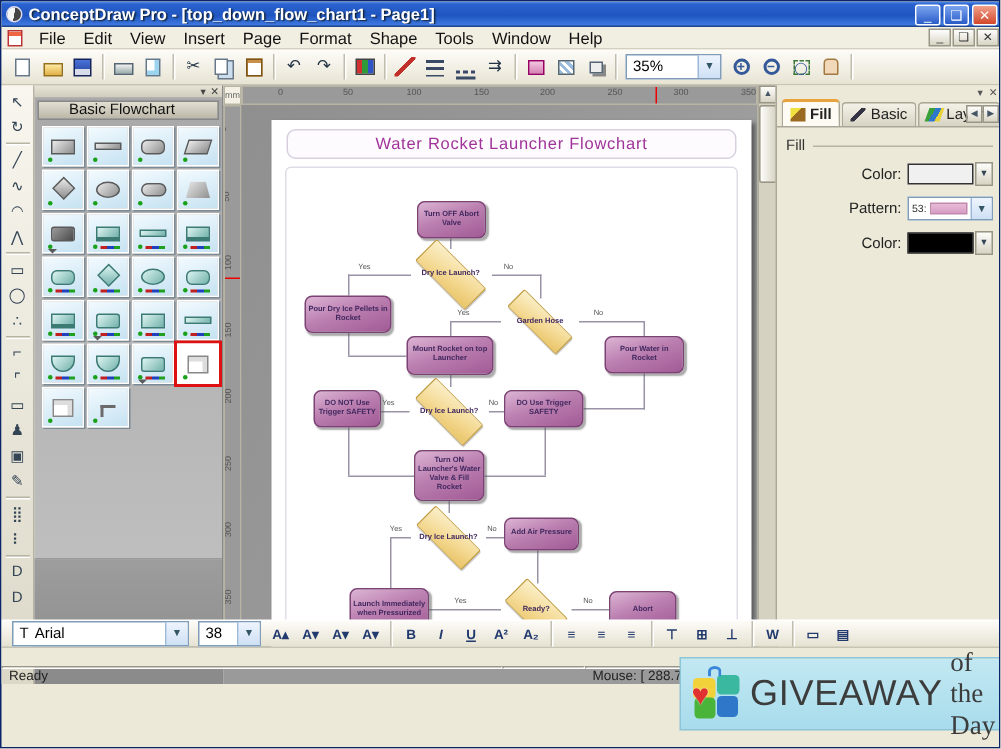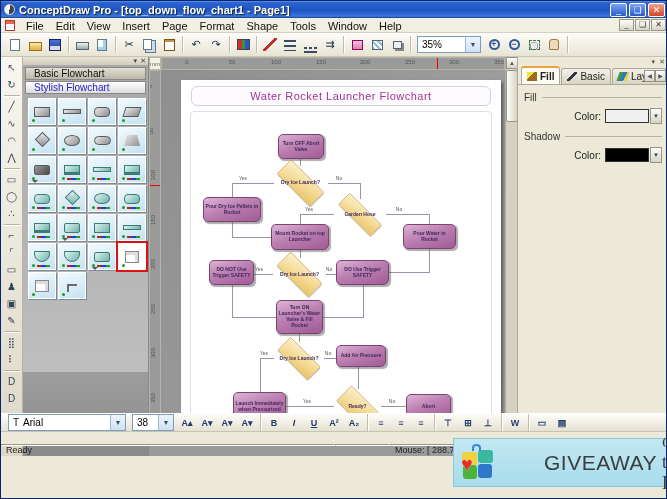--- a/index.html
+++ b/index.html
@@ -54,21 +54,21 @@
 
   
   .toolstrip{position:absolute;left:0;top:0;width:22px;height:399px;background:linear-gradient(#f8f6ee,#dcd8c8);border-right:1px solid #b8b4a4;display:flex;flex-direction:column;align-items:center;padding-top:2px;}
   .tool-btn{width:18px;height:17px;display:flex;align-items:center;justify-content:center;font-size:10px;color:#345;border:1px solid transparent;border-radius:2px;flex:0 0 auto;}
   .tool-sep{width:16px;height:1px;background:#b8b4a4;margin:2px 0;box-shadow:0 1px 0 #fff;flex:0 0 auto;}
 
   
   .left-panel{position:absolute;left:22px;top:0;width:126px;height:399px;background:linear-gradient(#a8a8a8,#c4c4c4);border-right:1px solid #888;}
   .panel-grip{height:9px;background:linear-gradient(#e8e5d8,#cfccbc);border-bottom:1px solid #aaa;display:flex;justify-content:flex-end;align-items:center;padding-right:2px;}
   .panel-grip span{font-size:7px;color:#444;margin-left:3px;}
-  .lib-header{height:13px;margin:1px 2px 0 2px;border:1px solid #888;background:linear-gradient(#e2dfd2,#bab7a8);font-size:10px;padding-left:8px;color:#111;display:flex;align-items:center;text-align:center;}
+  .lib-header{height:13px;margin:1px 2px 0 2px;border:1px solid #888;background:linear-gradient(#e2dfd2,#bab7a8);font-size:10px;padding-left:20px;color:#111;display:flex;align-items:center;text-align:center;}
   .lib-header.active{background:linear-gradient(#ffffff,#dcdcdc);color:#2222cc;}
   .lib-grid{display:grid;grid-template-columns:repeat(4,28px);gap:2px;padding:4px 0 0 5px;}
   .lib-item{width:28px;height:27px;background:linear-gradient(160deg,#f2fafe,#c6e2f2);border:1px solid #fff;box-shadow:1px 1px 0 #7a8a96;position:relative;display:flex;align-items:center;justify-content:center;}
   .lib-item.selected{box-shadow:0 0 0 2px #dd1111;background:#fff;}
   .lib-bottom{position:absolute;left:3px;bottom:2px;display:flex;align-items:center;gap:2px;}
   .lib-dot{width:3px;height:3px;border-radius:50%;background:#19a119;}
   .lib-strip{width:13px;height:2px;background:linear-gradient(90deg,#c02020 0 34%,#2040c0 34% 67%,#20a020 67%);}
   .g{background:linear-gradient(135deg,#e9e9e9,#8f8f8f);border:1px solid #5a5a5a;width:16px;height:10px;}
   .g.teal{background:linear-gradient(135deg,#dcf4f0,#74b2ac);border-color:#3c7a74;}
   .g.dark{background:linear-gradient(135deg,#9a9a9a,#4a4a4a);}
@@ -165,21 +165,21 @@
 
   
   .banner{position:absolute;left:452px;top:437px;width:215px;height:49px;background:linear-gradient(#c2e8f2,#a8dcEC);border:1px solid #8cc4d8;display:flex;align-items:center;padding-left:6px;z-index:50;}
   .gift{position:relative;width:34px;height:34px;flex:0 0 auto;margin-right:6px;}
   .gift .q1{position:absolute;left:2px;top:6px;width:15px;height:14px;background:#f2d23a;border-radius:3px;}
   .gift .q2{position:absolute;right:1px;top:4px;width:15px;height:13px;background:#3ab8a0;border-radius:3px;}
   .gift .q3{position:absolute;right:2px;bottom:2px;width:14px;height:14px;background:#2f77c8;border-radius:3px;}
   .gift .q4{position:absolute;left:3px;bottom:1px;width:14px;height:14px;background:#4ab43a;border-radius:3px;}
   .gift .heart{position:absolute;left:1px;top:7px;font-size:20px;color:#e03030;text-shadow:0 0 1px #fff;z-index:2;}
   .gift .bow{position:absolute;left:12px;top:-2px;width:9px;height:7px;border:2px solid #3a86d8;border-radius:50% 50% 0 0;border-bottom:none;}
-  .banner .gw{font-size:21px;color:#3c3c3c;letter-spacing:.5px;margin-left:44px;}
+  .banner .gw{font-size:24px;color:#3c3c3c;letter-spacing:.5px;}
   .banner .otd{font-size:18px;color:#3c3c3c;margin-left:5px;font-family:Liberation Serif, serif;}
 </style>
 </head>
 <body>
 
 <div class="app">
 
   <div class="titlebar">
     <span class="app-logo"></span>
     <span class="title-text">ConceptDraw Pro - [top_down_flow_chart1 - Page1]</span>
@@ -315,21 +315,20 @@
         <span class="tool-btn">D</span>
         <span class="tool-btn">✂</span>
       </div>
 
     <div class="left-panel">
       <div class="panel-grip">
         <span>▾</span>
         <span>✕</span>
       </div>
       <div class="lib-header">Basic Flowchart</div>
-      <div class="lib-header active">Stylish Flowchart</div>
       <div class="lib-grid" id="lib-grid">
           <span class="lib-item">
             <span class="g g-rect "></span>
             <span class="lib-bottom">
               <span class="lib-dot"></span>
             </span>
           </span>
           <span class="lib-item">
             <span class="g g-bar "></span>
             <span class="lib-bottom">
@@ -651,21 +650,28 @@
           <span class="sbtn">▶</span>
         </span>
       </div>
       <div class="rp-body">
         <div class="rp-group">Fill</div>
         <div class="rp-row">
           <label>Color:</label>
           <span class="swatch" id="sw-fill" style="background: rgb(240, 240, 240);"></span>
           <span class="swatch-btn">▼</span>
         </div>
-        <div class="rp-group">Shadow</div>
+        <div class="rp-row">
+          <label>Pattern:</label>
+          <span class="pattern-combo">
+            <span>53:</span>
+            <span class="pbar"></span>
+            <span class="cbtn">▼</span>
+          </span>
+        </div>
         <div class="rp-row">
           <label>Color:</label>
           <span class="swatch" id="sw-shadow" style="background: rgb(0, 0, 0);"></span>
           <span class="swatch-btn">▼</span>
         </div>
       </div>
     </div>
   </div>
 
 

